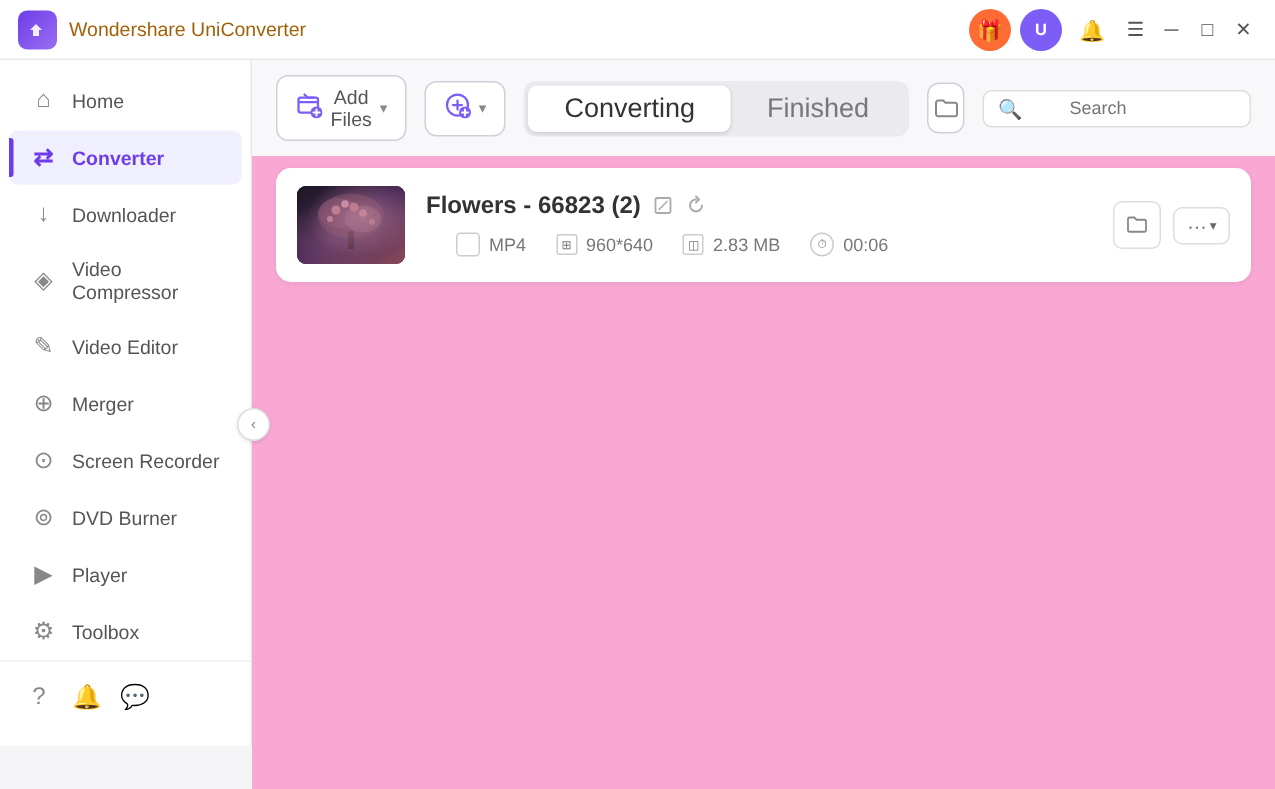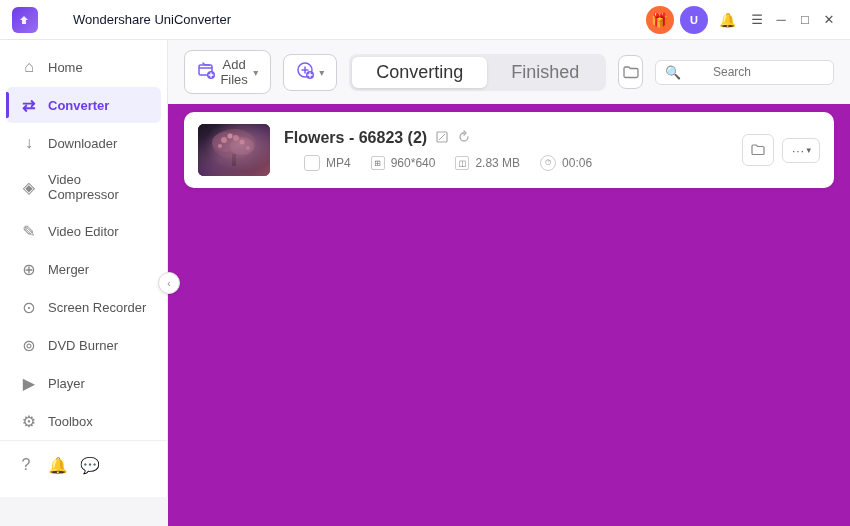--- a/index.html
+++ b/index.html
@@ -18,24 +18,23 @@
     .titlebar-logo {
       width: 26px; height: 26px;
       background: linear-gradient(135deg, #6c3de8, #9b6ef3);
       border-radius: 6px;
       margin-right: 8px;
       display: flex; align-items: center; justify-content: center;
     }
     .titlebar-logo svg { width: 16px; height: 16px; }
     .titlebar-appname {
       font-size: 13px;
-      color: #0f172a;
+      color: #a16207;
       font-weight: 500;
       flex: 1;
-      margin-left: 27px;
     }
     .titlebar-controls {
       display: flex; align-items: center; gap: 6px;
     }
     .titlebar-icon-btn {
       width: 28px; height: 28px;
       border-radius: 50%;
       display: flex; align-items: center; justify-content: center;
       cursor: pointer;
       color: #666;
@@ -110,21 +109,21 @@
       color: #888;
       cursor: pointer;
       font-size: 16px;
     }
 
     
     .main-content {
       flex: 1;
       display: flex;
       flex-direction: column;
-      background: #a21caf;
+      background: #f9a8d4;
       overflow: hidden;
     }
 
     
     .toolbar {
       display: flex;
       align-items: center;
       padding: 10px 16px;
       background: #f8f8fa;
       gap: 12px;

